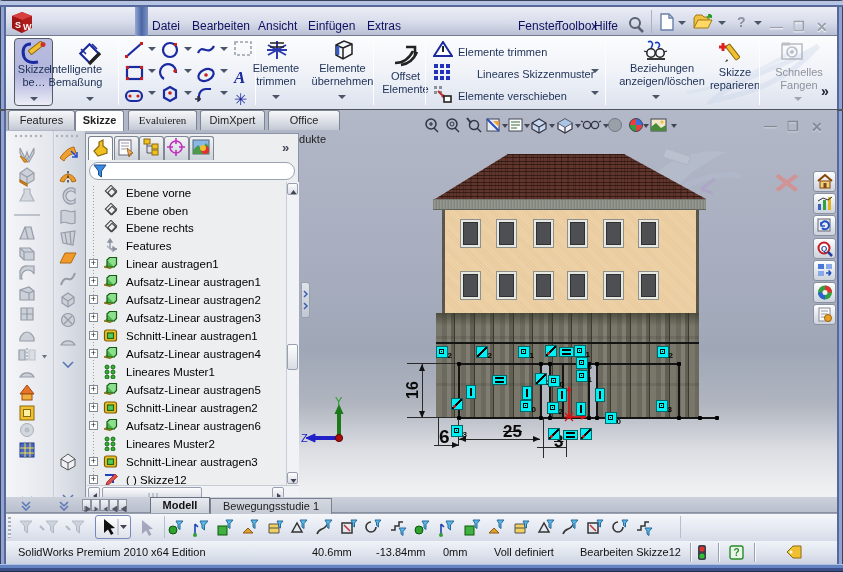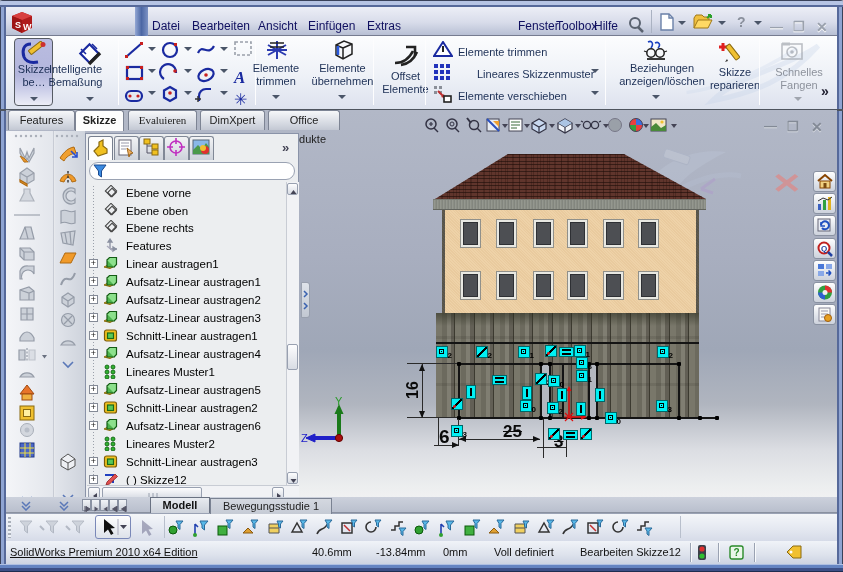--- a/index.html
+++ b/index.html
@@ -1040,21 +1040,21 @@
         </svg>
         <svg class="a" style="left:628px;top:4px;" width="19" height="19" viewBox="0 0 19 19">
           <path d="M3 12 h4 v-4 h4 v-4 h4" fill="none" stroke="#333" stroke-width="1.5"></path>
           <path d="M11 10 h7 l-3 3.5 v4 l-2 -1.5 v-3z" fill="#58b8e8" stroke="#2a6a9a"></path>
         </svg>
       </div>
   <div class="a" style="left:674px;top:2px;width:1px;height:22px;background:#b8bfcc;"></div>
  </div>
 
  <div class="a" id="sbar">
-  <span class="st" style="left:4px;text-decoration:underline;">SolidWorks Premium 2010 x64 Edition</span>
+  <span class="st" style="left:12px;">SolidWorks Premium 2010 x64 Edition</span>
   <span class="st" style="left:306px;">40.6mm</span>
   <span class="st" style="left:370px;">-13.84mm</span>
   <span class="st" style="left:437px;">0mm</span>
   <span class="st" style="left:488px;">Voll definiert</span>
   <span class="st" style="left:574px;">Bearbeiten Skizze12</span>
   <div class="ssep" style="left:684px;"></div>
   <div class="ssep" style="left:712px;"></div>
   <div class="ssep" style="left:748px;"></div>
   <svg class="a" style="left:689px;top:3px;" width="14" height="17" viewBox="0 0 14 17">
         <rect x="3" y="1" width="8" height="15" rx="2" fill="#3a3f48"></rect>

